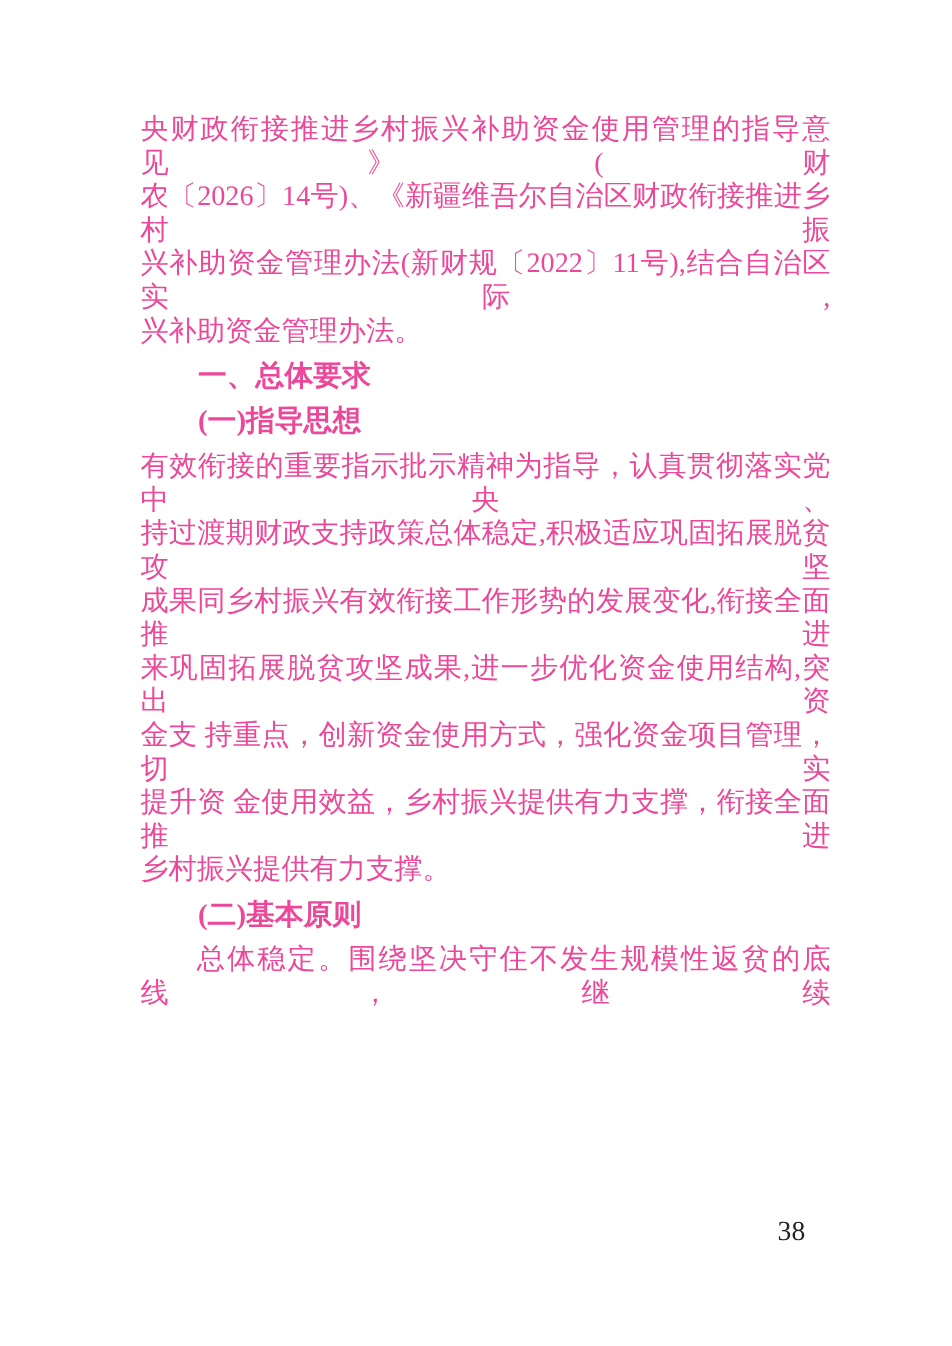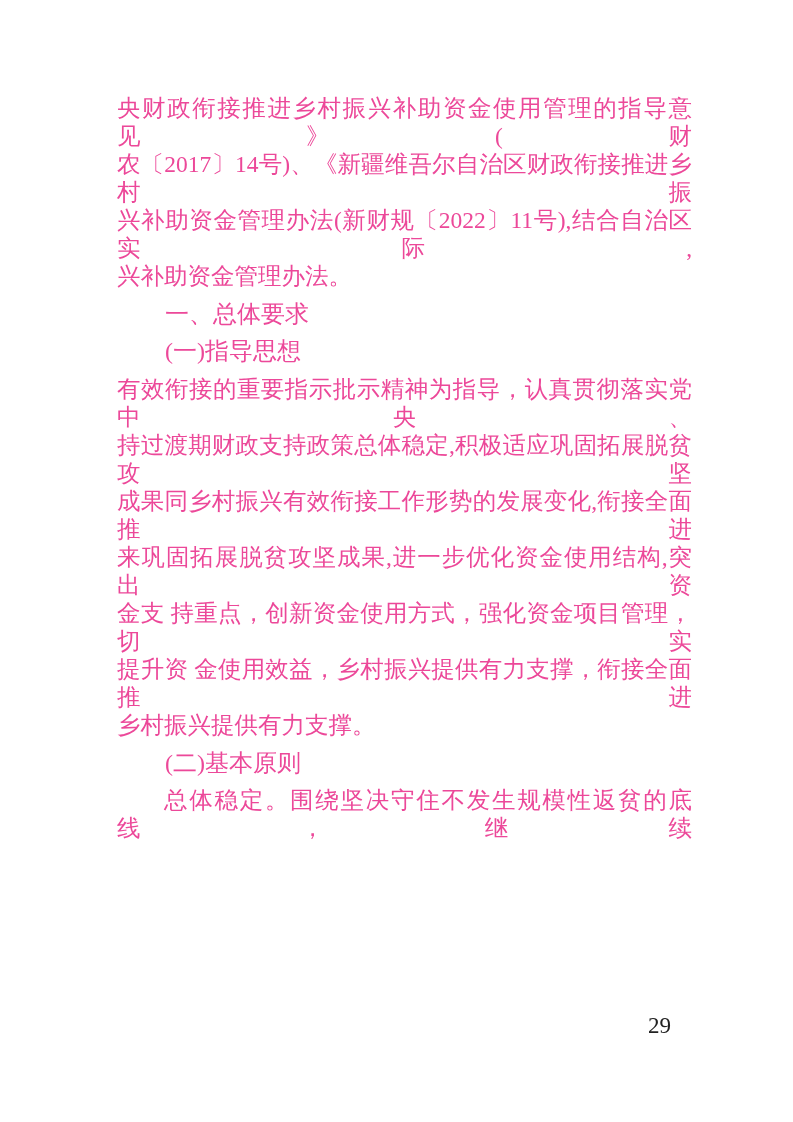--- a/index.html
+++ b/index.html
@@ -31,47 +31,47 @@
     color: #ec4899;
   }
   .line.justify {
     text-align: justify;
     text-align-last: justify;
   }
   .line.indent {
     text-indent: 2em;
   }
   .line.heading {
-    font-weight: 400;
+    font-weight: 700;
     font-size: 24px;
   }
   .page-number {
     position: absolute;
     top: 1013px;
     left: 648px;
     font-size: 23px;
     color: #222222;
     font-family: "Liberation Serif", "DejaVu Serif", serif;
   }
 </style>
 </head>
 <body>
 
 <div class="page">
   <main class="content">
       <div class="line justify">央财政衔接推进乡村振兴补助资金使用管理的指导意见》(财</div>
-      <div class="line justify">农〔2017〕14号)、《新疆维吾尔自治区财政衔接推进乡村振</div>
+      <div class="line justify">农〔2026〕14号)、《新疆维吾尔自治区财政衔接推进乡村振</div>
       <div class="line justify">兴补助资金管理办法(新财规〔2022〕11号),结合自治区实际,</div>
       <div class="line">兴补助资金管理办法。</div>
       <div class="line heading indent">一、总体要求</div>
       <div class="line heading indent">(一)指导思想</div>
       <div class="line justify">有效衔接的重要指示批示精神为指导，认真贯彻落实党中央、</div>
       <div class="line justify">持过渡期财政支持政策总体稳定,积极适应巩固拓展脱贫攻坚</div>
       <div class="line justify">成果同乡村振兴有效衔接工作形势的发展变化,衔接全面推进</div>
       <div class="line justify">来巩固拓展脱贫攻坚成果,进一步优化资金使用结构,突出资</div>
       <div class="line justify">金支 持重点，创新资金使用方式，强化资金项目管理，切实</div>
       <div class="line justify">提升资 金使用效益，乡村振兴提供有力支撑，衔接全面推进</div>
       <div class="line">乡村振兴提供有力支撑。</div>
       <div class="line heading indent">(二)基本原则</div>
       <div class="line indent justify">总体稳定。围绕坚决守住不发生规模性返贫的底线，继续</div>
     </main>
-  <div class="page-number">29</div>
+  <div class="page-number">38</div>
 </div>
 
 </body></html>

